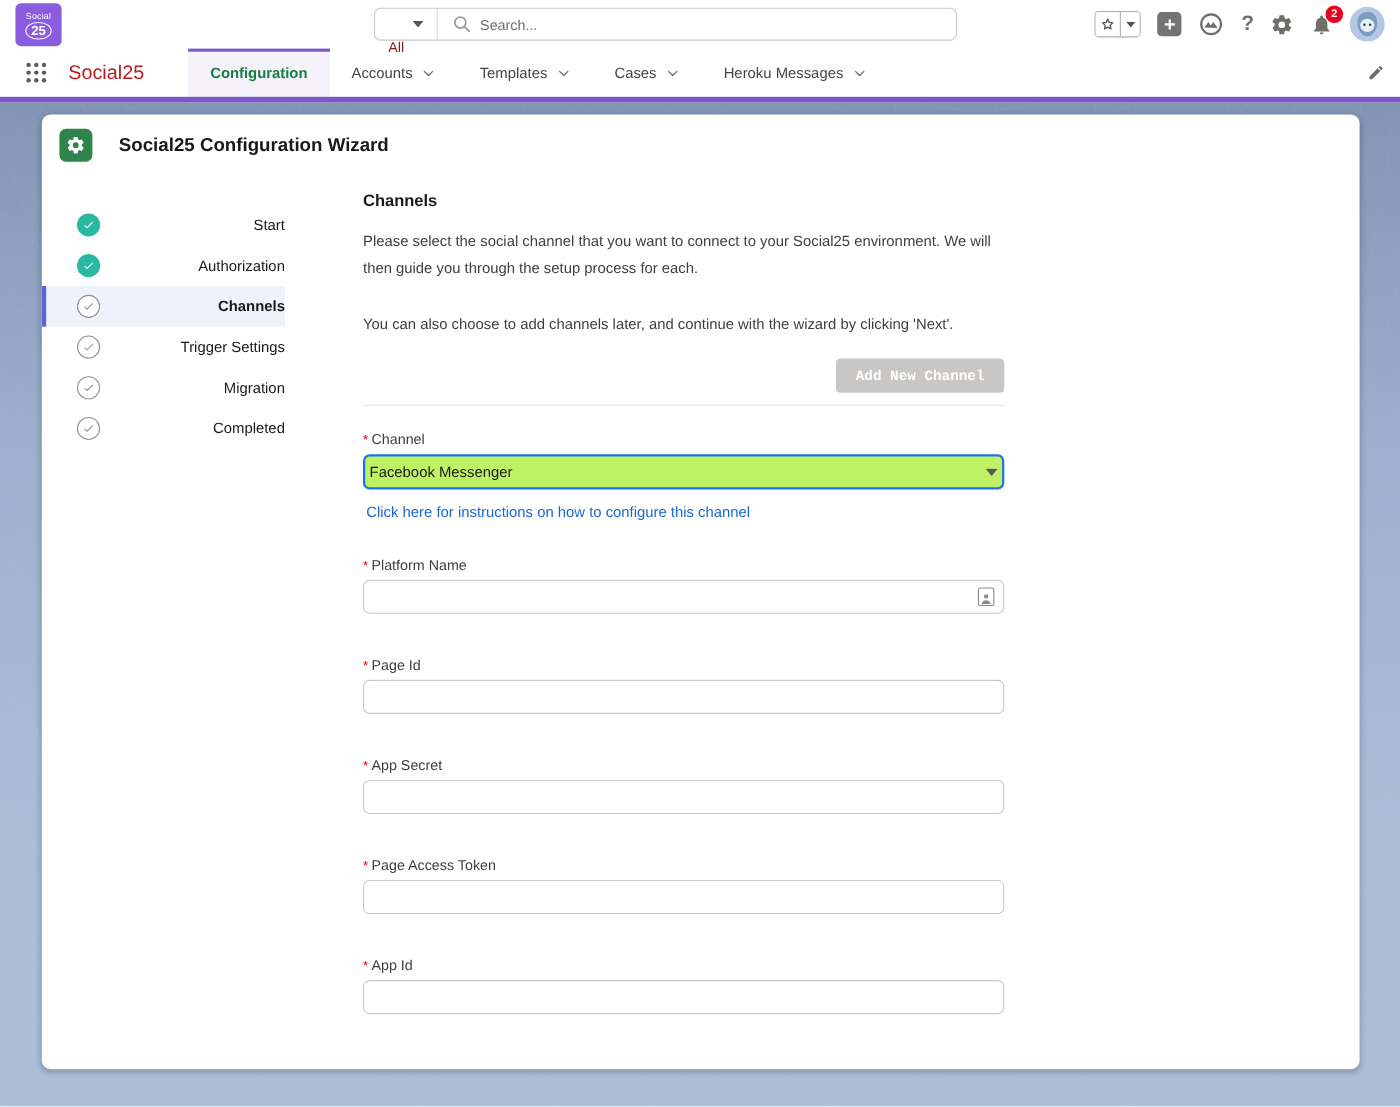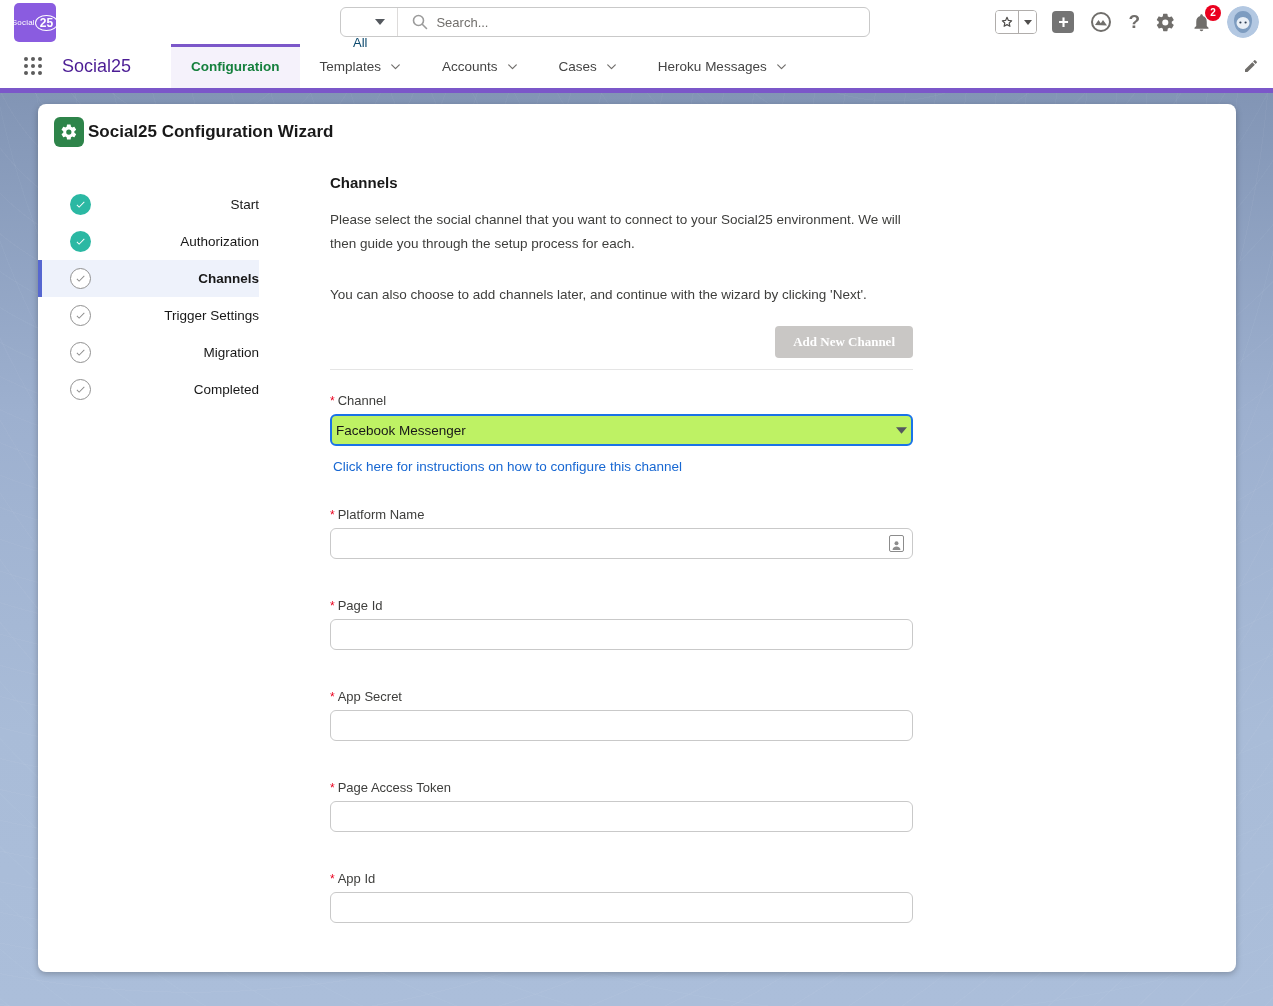--- a/index.html
+++ b/index.html
@@ -4,30 +4,30 @@
 <style>
   * { margin:0; padding:0; box-sizing:border-box; }
   html,body { width:1273px; height:1006px; }
   body { font-family:"Liberation Sans", sans-serif; color:#181818; overflow:hidden; }
   .screen { position:relative; width:1273px; height:1006px; background:#fff; }
 
   
   .utility-bar { position:absolute; top:0; left:0; width:100%; height:44px; background:#fff;
     display:flex; align-items:center; z-index:5; }
   .logo { position:absolute; left:14px; top:3px; width:42px; height:39px; background:#8a5ce0;
-    border-radius:5px; display:flex; flex-direction:row; align-items:center; justify-content:center; }
+    border-radius:5px; display:flex; flex-direction:column; align-items:center; justify-content:center; }
   .logo .logo-top { color:#fff; font-size:8px; line-height:9px; letter-spacing:.2px; }
   .logo .logo-num { color:#fff; font-size:12px; font-weight:bold; line-height:14px;
     border:1.5px solid #fff; border-radius:50%; padding:0 4px; margin-top:1px; }
 
   .search-wrap { position:absolute; left:340px; top:7px; width:530px; height:30px;
     border:1px solid #c9c9c9; border-radius:6px; display:flex; align-items:center; background:#fff; }
   .search-scope { display:flex; align-items:center; gap:8px; padding:0 12px; height:100%;
     border-right:1px solid #dddbda; cursor:pointer; }
-  .search-scope span { font-size:13px; color:#0c4a6e;margin-top:40px; }
+  .search-scope span { font-size:13px; color:#7f1d1d;margin-top:40px; }
   .search-icon-box { padding:0 8px 0 14px; display:flex; align-items:center; }
   .search-input { border:none; outline:none; flex:1; font-size:13px; font-family:inherit; color:#a16207; }
   .search-input::placeholder { color:#706e6b; }
 
   .util-icons { position:absolute; right:14px; top:6px; display:flex; align-items:center; gap:15px; }
   .fav-combo { display:flex; border:1px solid #b0adab; border-radius:4px; height:24px; overflow:hidden; }
   .fav-combo .seg { display:flex; align-items:center; justify-content:center; width:22px; background:#fff; }
   .fav-combo .seg + .seg { border-left:1px solid #b0adab; width:18px; }
   .plus-btn { width:22px; height:22px; background:#747474; border-radius:4px; color:#fff;
     display:flex; align-items:center; justify-content:center; font-size:18px; font-weight:bold; line-height:1; }
@@ -36,42 +36,42 @@
   .bell-wrap { position:relative; display:flex; }
   .badge { position:absolute; top:-7px; right:-9px; min-width:16px; height:16px; background:#ea001e;
     border-radius:8px; color:#fff; font-size:10px; font-weight:bold; display:flex; align-items:center;
     justify-content:center; padding:0 4px; }
   .avatar { width:32px; height:32px; border-radius:50%; overflow:hidden; }
 
   
   .nav-bar { position:absolute; top:44px; left:0; width:100%; height:44px; background:#fff;
     display:flex; align-items:stretch; z-index:4; }
   .waffle { display:flex; align-items:center; margin-left:22px; cursor:pointer; }
-  .app-name { display:flex; align-items:center; font-size:18px; color:#4c1d95; margin:0 40px 0 18px; }
+  .app-name { display:flex; align-items:center; font-size:18px; color:#b91c1c; margin:0 40px 0 18px; }
   .tabs { display:flex; align-items:stretch; }
   .tab { display:flex; align-items:center; gap:8px; padding:0 20px; font-size:13.5px; color:#444;
     cursor:pointer; position:relative; }
   .tab.active { background:#f5f2fb; color:#15803d;font-weight:bold; }
   .tab.active::before { content:""; position:absolute; top:0; left:0; right:0; height:3px; background:#7b57c9; }
   .nav-pencil { position:absolute; right:14px; top:0; height:44px; display:flex; align-items:center; }
 
   .brand-bar { position:absolute; top:88px; left:0; width:100%; height:5px; background:#7b57c9; z-index:4; }
 
   
   .page-bg { position:absolute; top:93px; left:0; width:100%; height:913px;
     background:linear-gradient(180deg,#8295b5 0%, #9dB0cf 35%, #a9bcd8 70%, #abbeda 100%); }
   .page-bg::before { content:""; position:absolute; inset:0; opacity:.5;
     background:
       repeating-radial-gradient(circle at 15% -10%, rgba(255,255,255,.07) 0 1px, transparent 1px 30px),
       repeating-radial-gradient(circle at 70% -20%, rgba(255,255,255,.06) 0 1px, transparent 1px 38px); }
 
   
   .card { position:absolute; left:38px; top:11px; width:1198px; height:868px; background:#fff;
     border-radius:8px; box-shadow:0 2px 6px rgba(0,0,0,.25); }
-  .card-header { display:flex; align-items:center; gap:4px; padding:13px 16px 6px 16px; height:48px; }
+  .card-header { display:flex; align-items:center; gap:24px; padding:13px 16px 6px 16px; height:48px; }
   .wizard-icon { width:30px; height:30px; background:#2e844a; border-radius:6px;
     display:flex; align-items:center; justify-content:center; }
   .wizard-title { font-size:17px; font-weight:bold; color:#181818; }
 
   .card-body { display:flex; }
 
   
   .steps { width:221px; margin-top:34px; }
   .step { display:flex; align-items:center; gap:18px; height:37px; padding-left:32px;
     font-size:13.5px; color:#181818; cursor:pointer; position:relative;justify-content:space-between; }
@@ -82,21 +82,21 @@
   .step-icon.complete { background:#2bb8a3; color:#fff; }
   .step-icon.pending, .step-icon.active { background:#fff; border:1.5px solid #919191; color:#8c8c8c; }
 
   
   .main { width:583px; margin-left:71px; margin-top:22px; font-size:13.5px; color:#3e3e3c; }
   .main-heading { font-size:15px; font-weight:bold; color:#181818; }
   .intro { margin-top:17px; line-height:24px; }
   .intro-2 { margin-top:27px; line-height:24px; }
   .add-row { margin-top:19px; display:flex; justify-content:flex-end; }
   .add-btn { background:#c9c7c5; color:#fff; border:none; border-radius:4px; font-size:13px;
-    font-family:Liberation Serif, serif; font-weight:bold; padding:8px 18px; cursor:default; }
+    font-family:Liberation Mono, monospace; font-weight:bold; padding:8px 18px; cursor:default; }
   .divider { margin-top:11px; border-top:1px solid #e5e5e5; }
 
   .field-label { display:flex; align-items:baseline; gap:3px; font-size:13px; color:#3e3e3c; }
   .req { color:#ea001e; font-size:12px; }
   .channel-block { margin-top:23px; }
   .select-box { margin-top:6px; height:32px; border:2px solid #1a73e8; border-radius:6px;
     display:flex; align-items:center; justify-content:space-between; padding:0 4px; cursor:pointer;
     background:#bef264; }
   .select-box .select-value { font-size:13.5px; color:#181818; }
   .link { margin-top:13px; margin-left:3px; color:#1767d2; font-size:13.5px; cursor:pointer; display:inline-block; }
@@ -199,27 +199,27 @@
           <circle cx="11" cy="18" r="2"></circle>
           <circle cx="18" cy="18" r="2"></circle>
       </svg>
     </span>
     <span class="app-name">Social25</span>
     <div class="tabs" id="tabs">
         <div class="tab active">
      <span>Configuration</span>
    </div>
         <div class="tab ">
-     <span>Templates</span>
+     <span>Accounts</span>
           <svg width="13" height="13" viewBox="0 0 24 24">
             <path d="M5 9l7 7 7-7" fill="none" stroke="#706e6b" stroke-width="2.2" stroke-linecap="round" stroke-linejoin="round"></path>
           </svg>
    </div>
         <div class="tab ">
-     <span>Accounts</span>
+     <span>Templates</span>
           <svg width="13" height="13" viewBox="0 0 24 24">
             <path d="M5 9l7 7 7-7" fill="none" stroke="#706e6b" stroke-width="2.2" stroke-linecap="round" stroke-linejoin="round"></path>
           </svg>
    </div>
         <div class="tab ">
      <span>Cases</span>
           <svg width="13" height="13" viewBox="0 0 24 24">
             <path d="M5 9l7 7 7-7" fill="none" stroke="#706e6b" stroke-width="2.2" stroke-linecap="round" stroke-linejoin="round"></path>
           </svg>
    </div>

